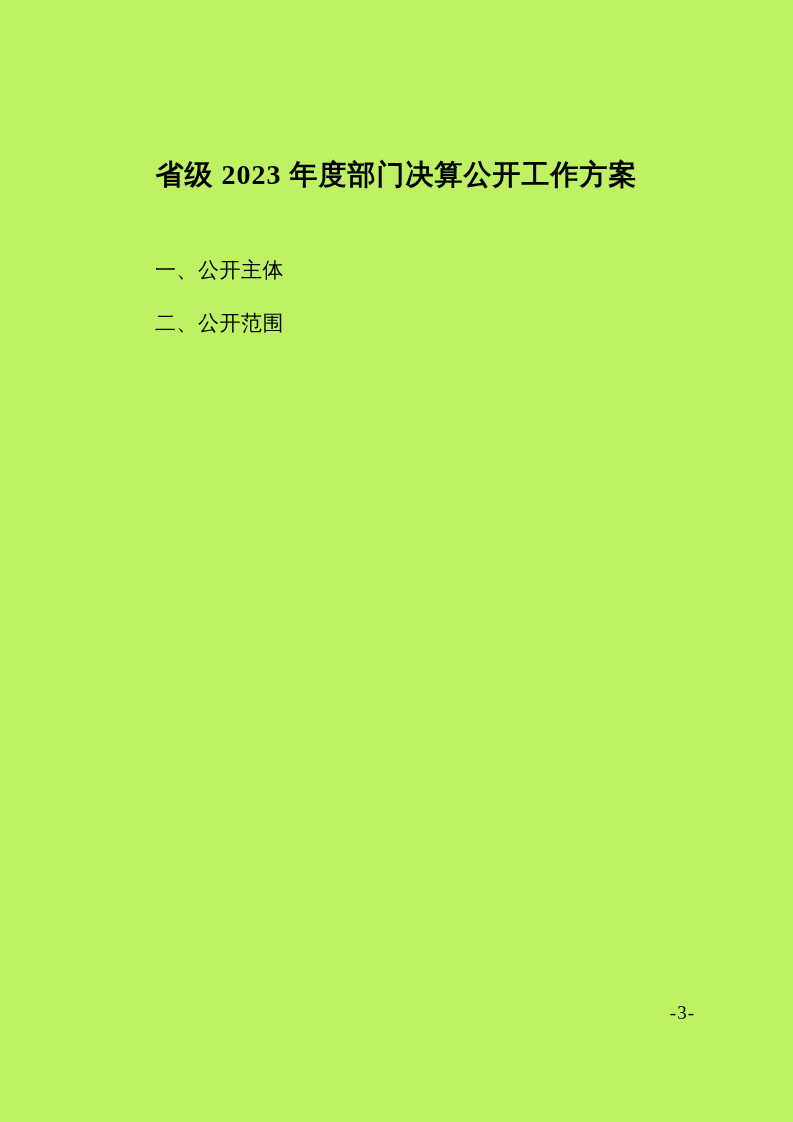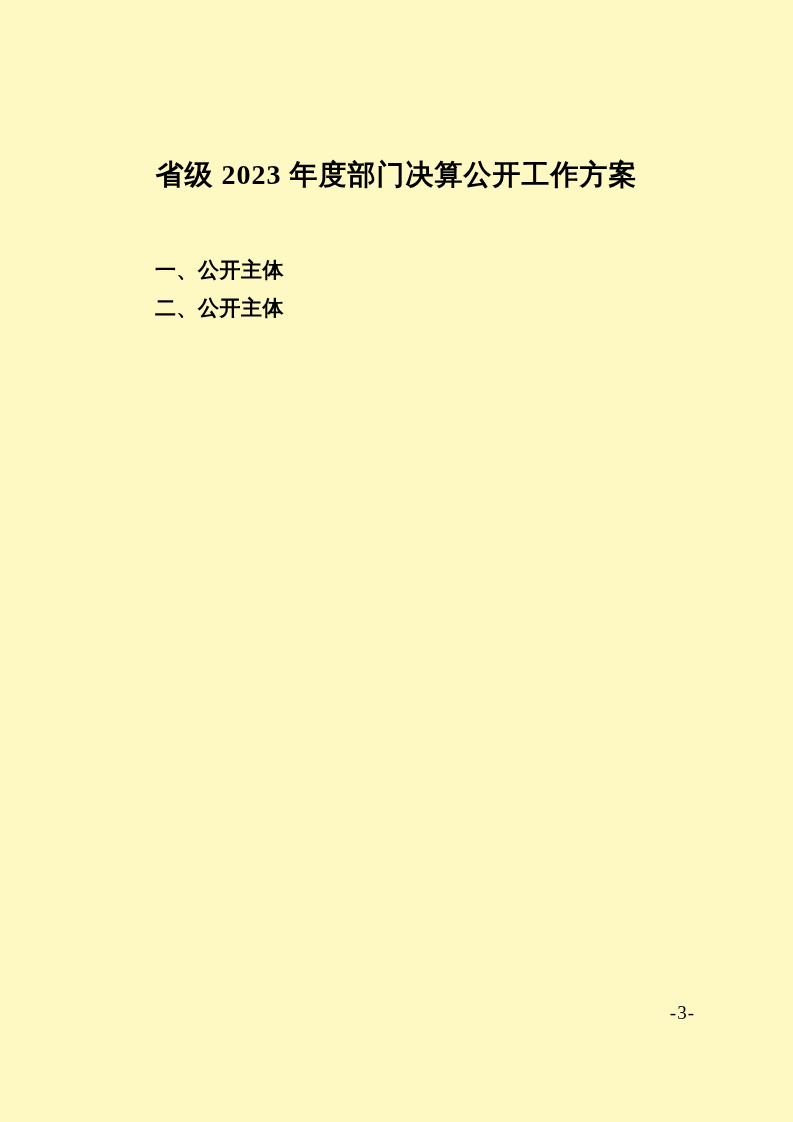--- a/index.html
+++ b/index.html
@@ -11,21 +11,21 @@
     height: 1122px;
     background: #ffffff;
     position: relative;
     overflow: hidden;
     font-family: "Liberation Serif", "DejaVu Serif", serif;
     color: #000000;
   }
   .page {
     position: absolute;
     inset: 0;
-    background: #fef9c3;
+    background: #bef264;
   }
   .doc-title {
     margin: 155px 60px 0 60px;
     text-align: center;
     font-size: 28px;
     font-weight: bold;
     letter-spacing: 1px;
     line-height: 40px;
   }
   .content {
@@ -34,37 +34,38 @@
     line-height: 38px;
     text-align: justify;
     letter-spacing: 0.5px;
   }
   .content p {
     margin: 0;
     padding: 0;
     text-indent: 2em;
   }
   .content p.heading {
-    font-weight: bold;
+    font-weight: normal;
+    margin-top: 15px;
   }
   .page-number {
     position: absolute;
     top: 1002px;
     right: 98px;
     font-size: 19px;
     letter-spacing: 1px;
   }
 </style>
 </head>
 <body>
 
 <div class="page">
 
   <h1 class="doc-title">省级 2023 年度部门决算公开工作方案</h1>
 
   <div class="content">
     <p class="heading">一、公开主体</p>
-    <p class="heading">二、公开主体</p>
+    <p class="heading">二、公开范围</p>
   </div>
 
   <div class="page-number">-3-</div>
 
 </div>
 
 </body></html>

